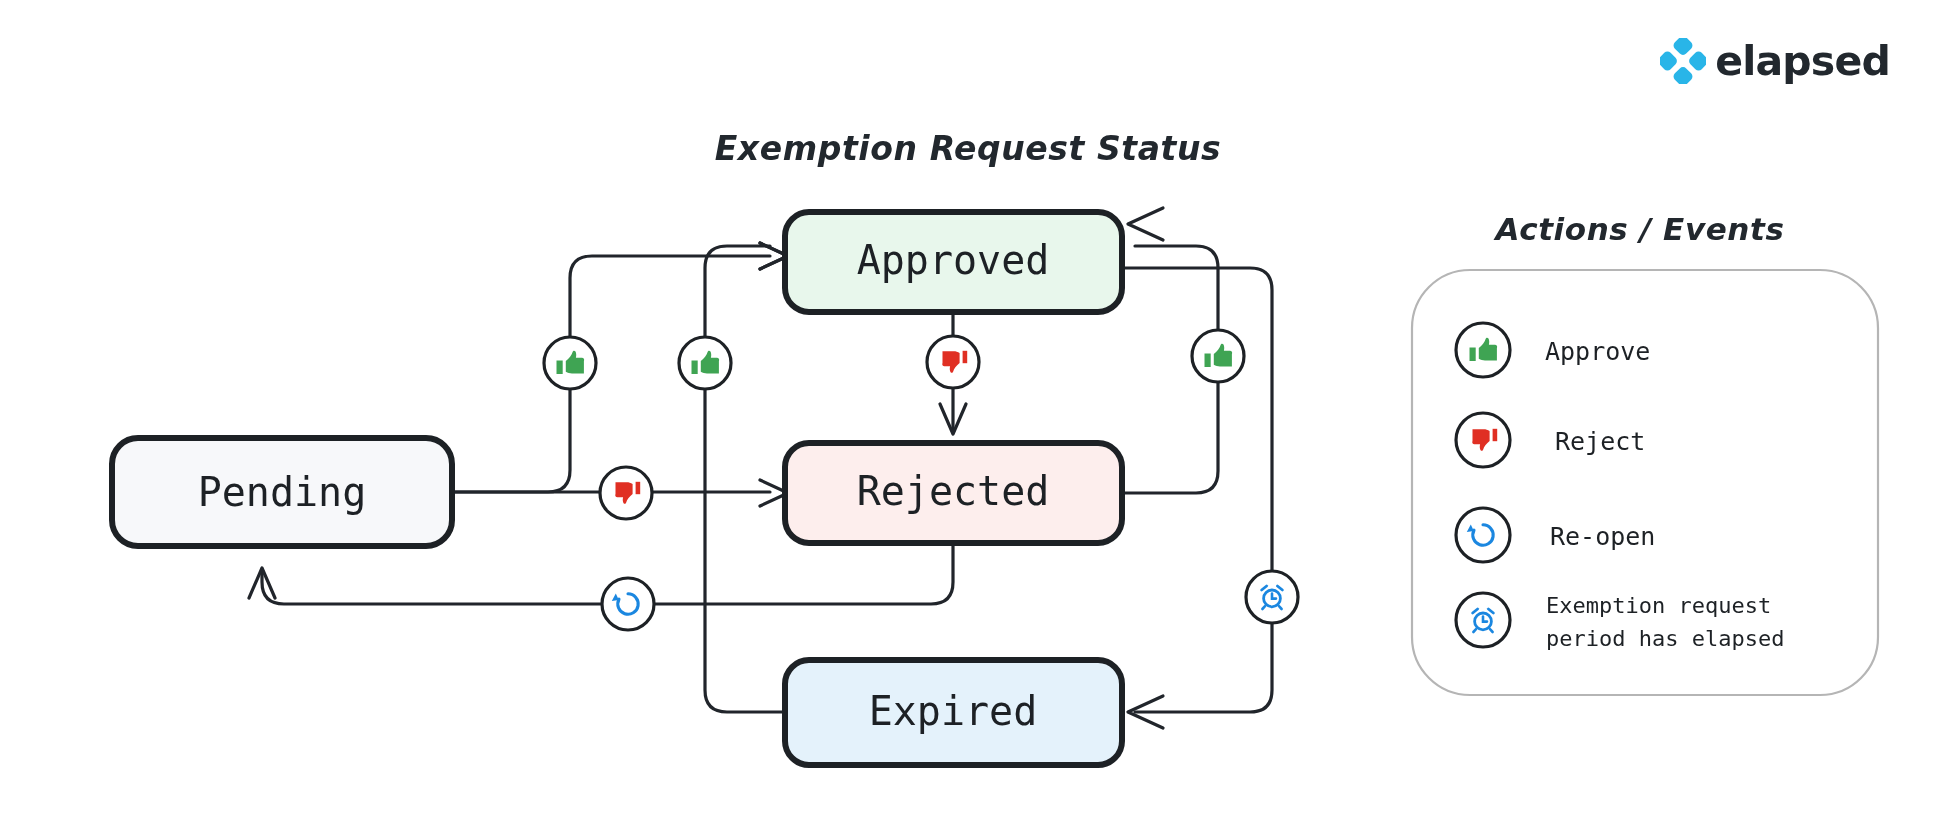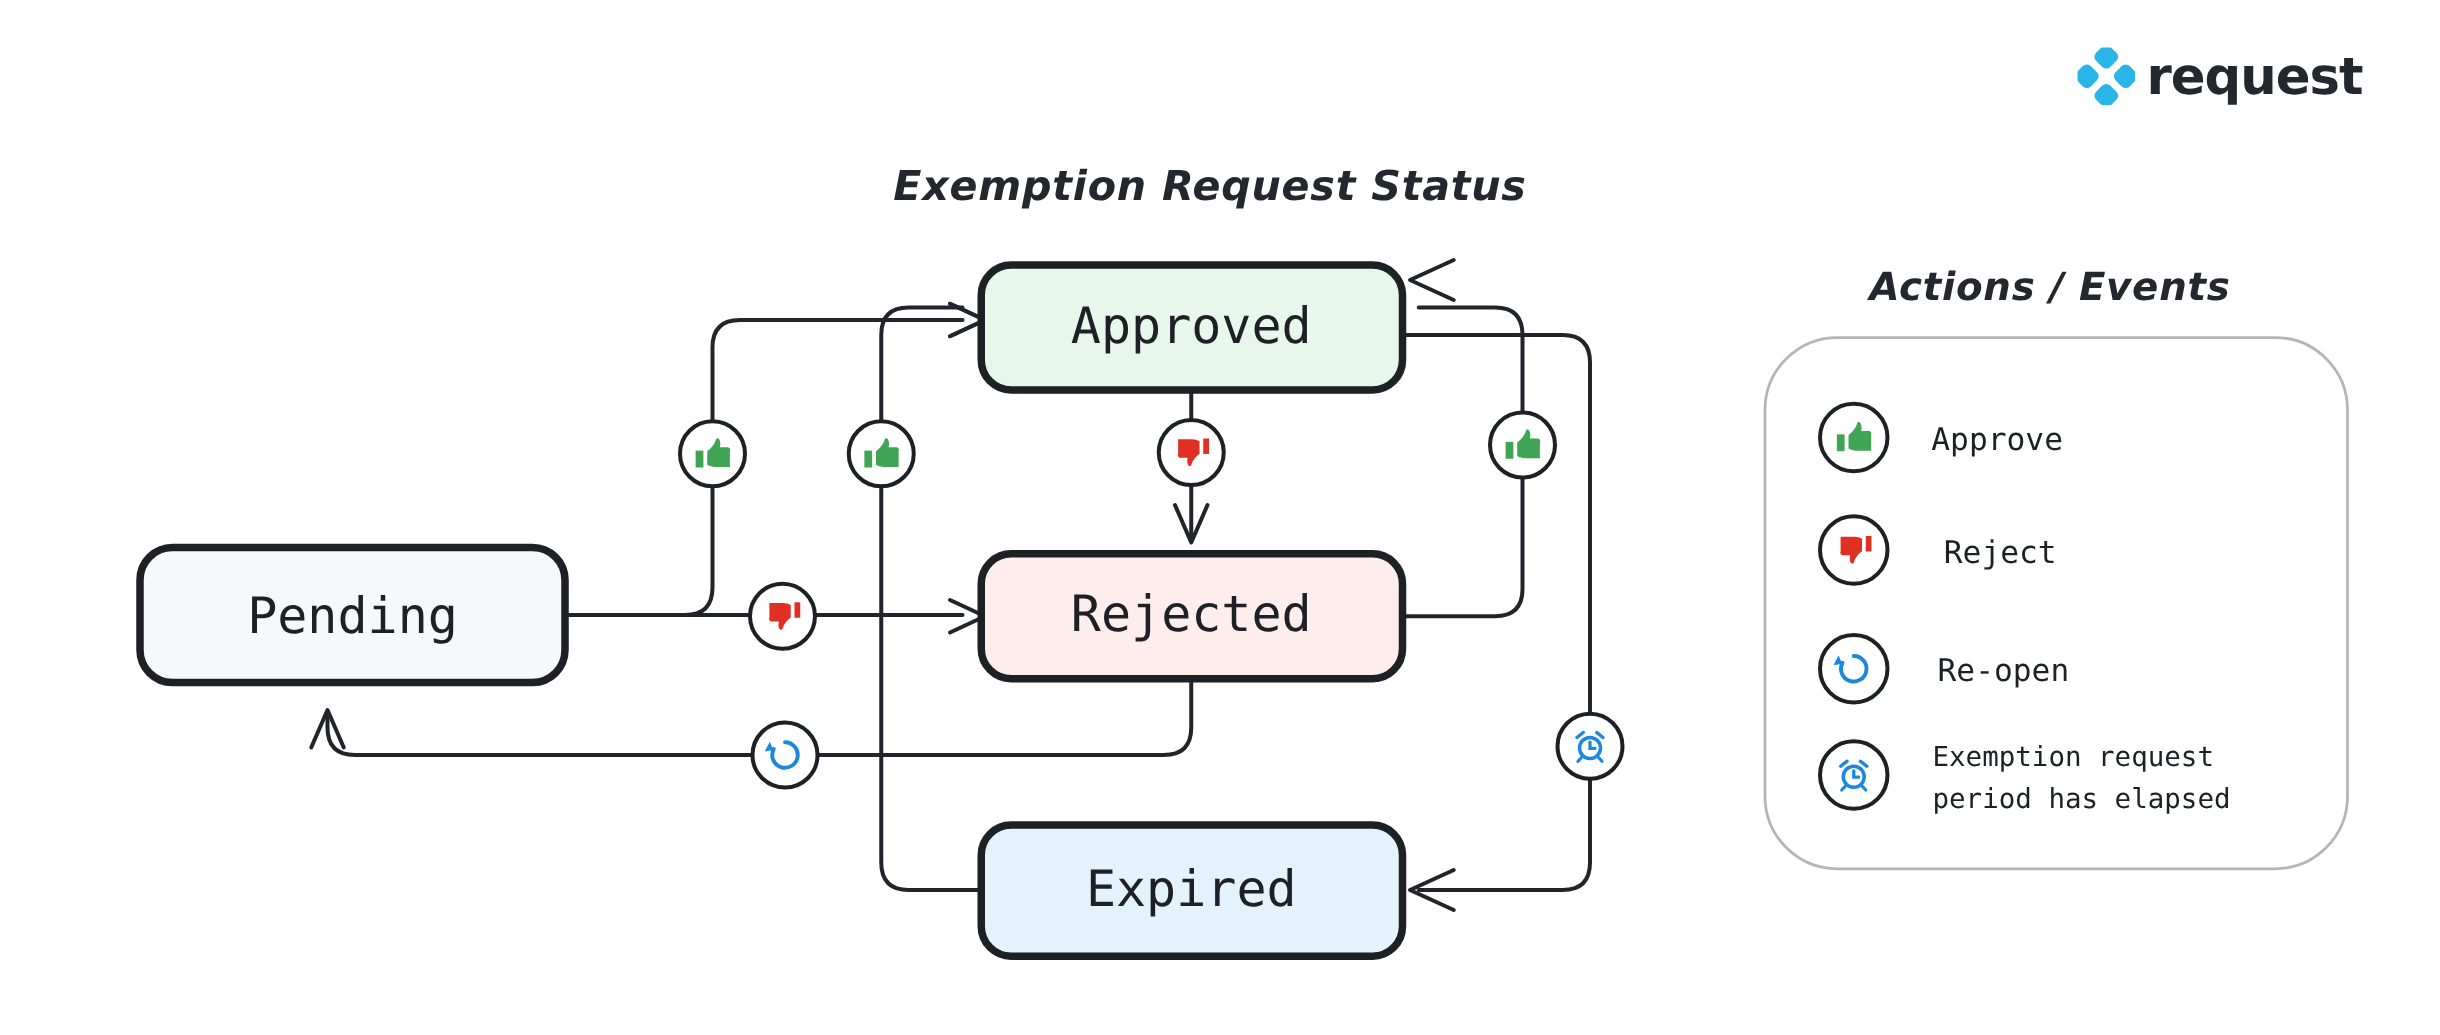--- a/index.html
+++ b/index.html
@@ -112,21 +112,21 @@
 
   <div id="logo">
     <svg width="46" height="46" viewBox="0 0 46 46">
       <g transform="translate(23,23) rotate(45)">
         <rect x="-19" y="-19" width="16" height="16" rx="4.5" fill="#29b5e8"></rect>
         <rect x="3" y="-19" width="16" height="16" rx="4.5" fill="#29b5e8"></rect>
         <rect x="-19" y="3" width="16" height="16" rx="4.5" fill="#29b5e8"></rect>
         <rect x="3" y="3" width="16" height="16" rx="4.5" fill="#29b5e8"></rect>
       </g>
     </svg>
-    <span class="wordmark">request</span>
+    <span class="wordmark">elapsed</span>
   </div>
 
   <svg class="layer" viewBox="0 0 1952 828">
 
     <defs>
 
       <g id="ico-thumbup">
         <path d="M-13.5,-2.5 h6.2 v13.5 h-6.2 z" fill="#3fa453"></path>
         <path d="M-4.2,-2.0 c3.2,-2.6 6.0,-5.6 6.9,-9.2 c0.3,-1.3 1.9,-1.6 2.6,-0.5
                  c1.0,1.6 1.2,3.8 0.6,6.4 h6.1 c1.4,0 2.4,1.2 2.1,2.5 l-0.2,1.0

